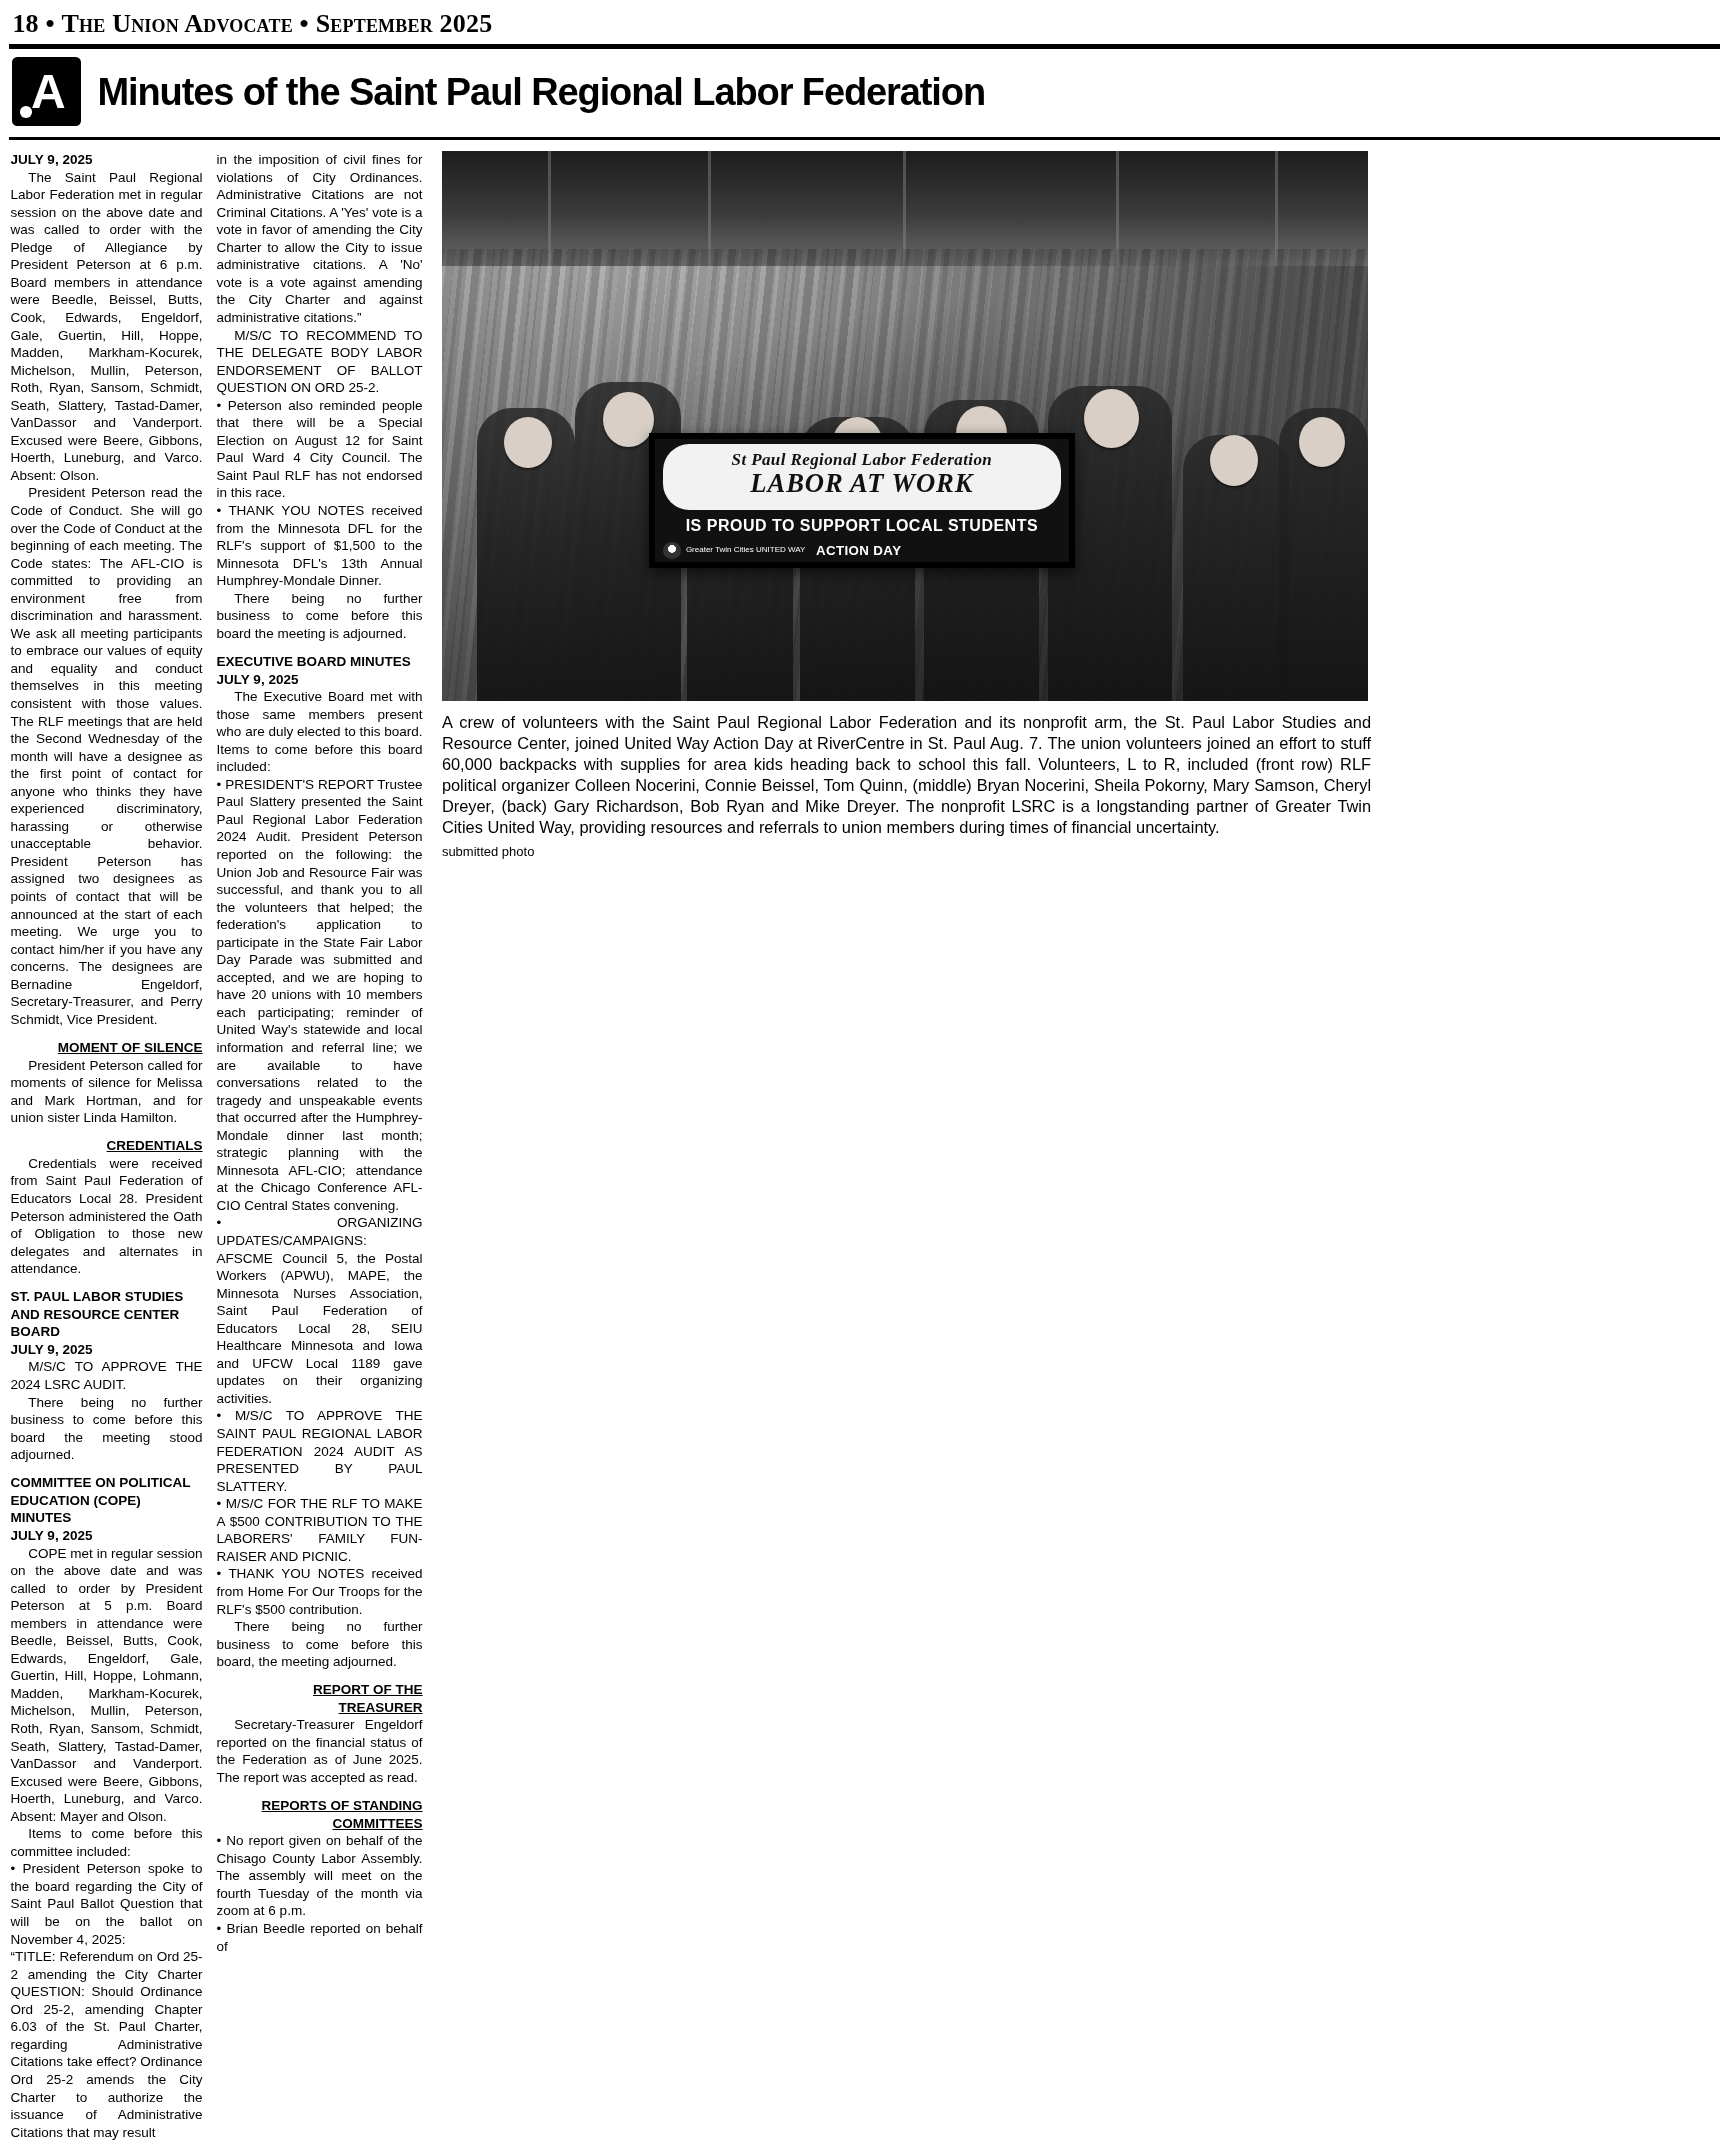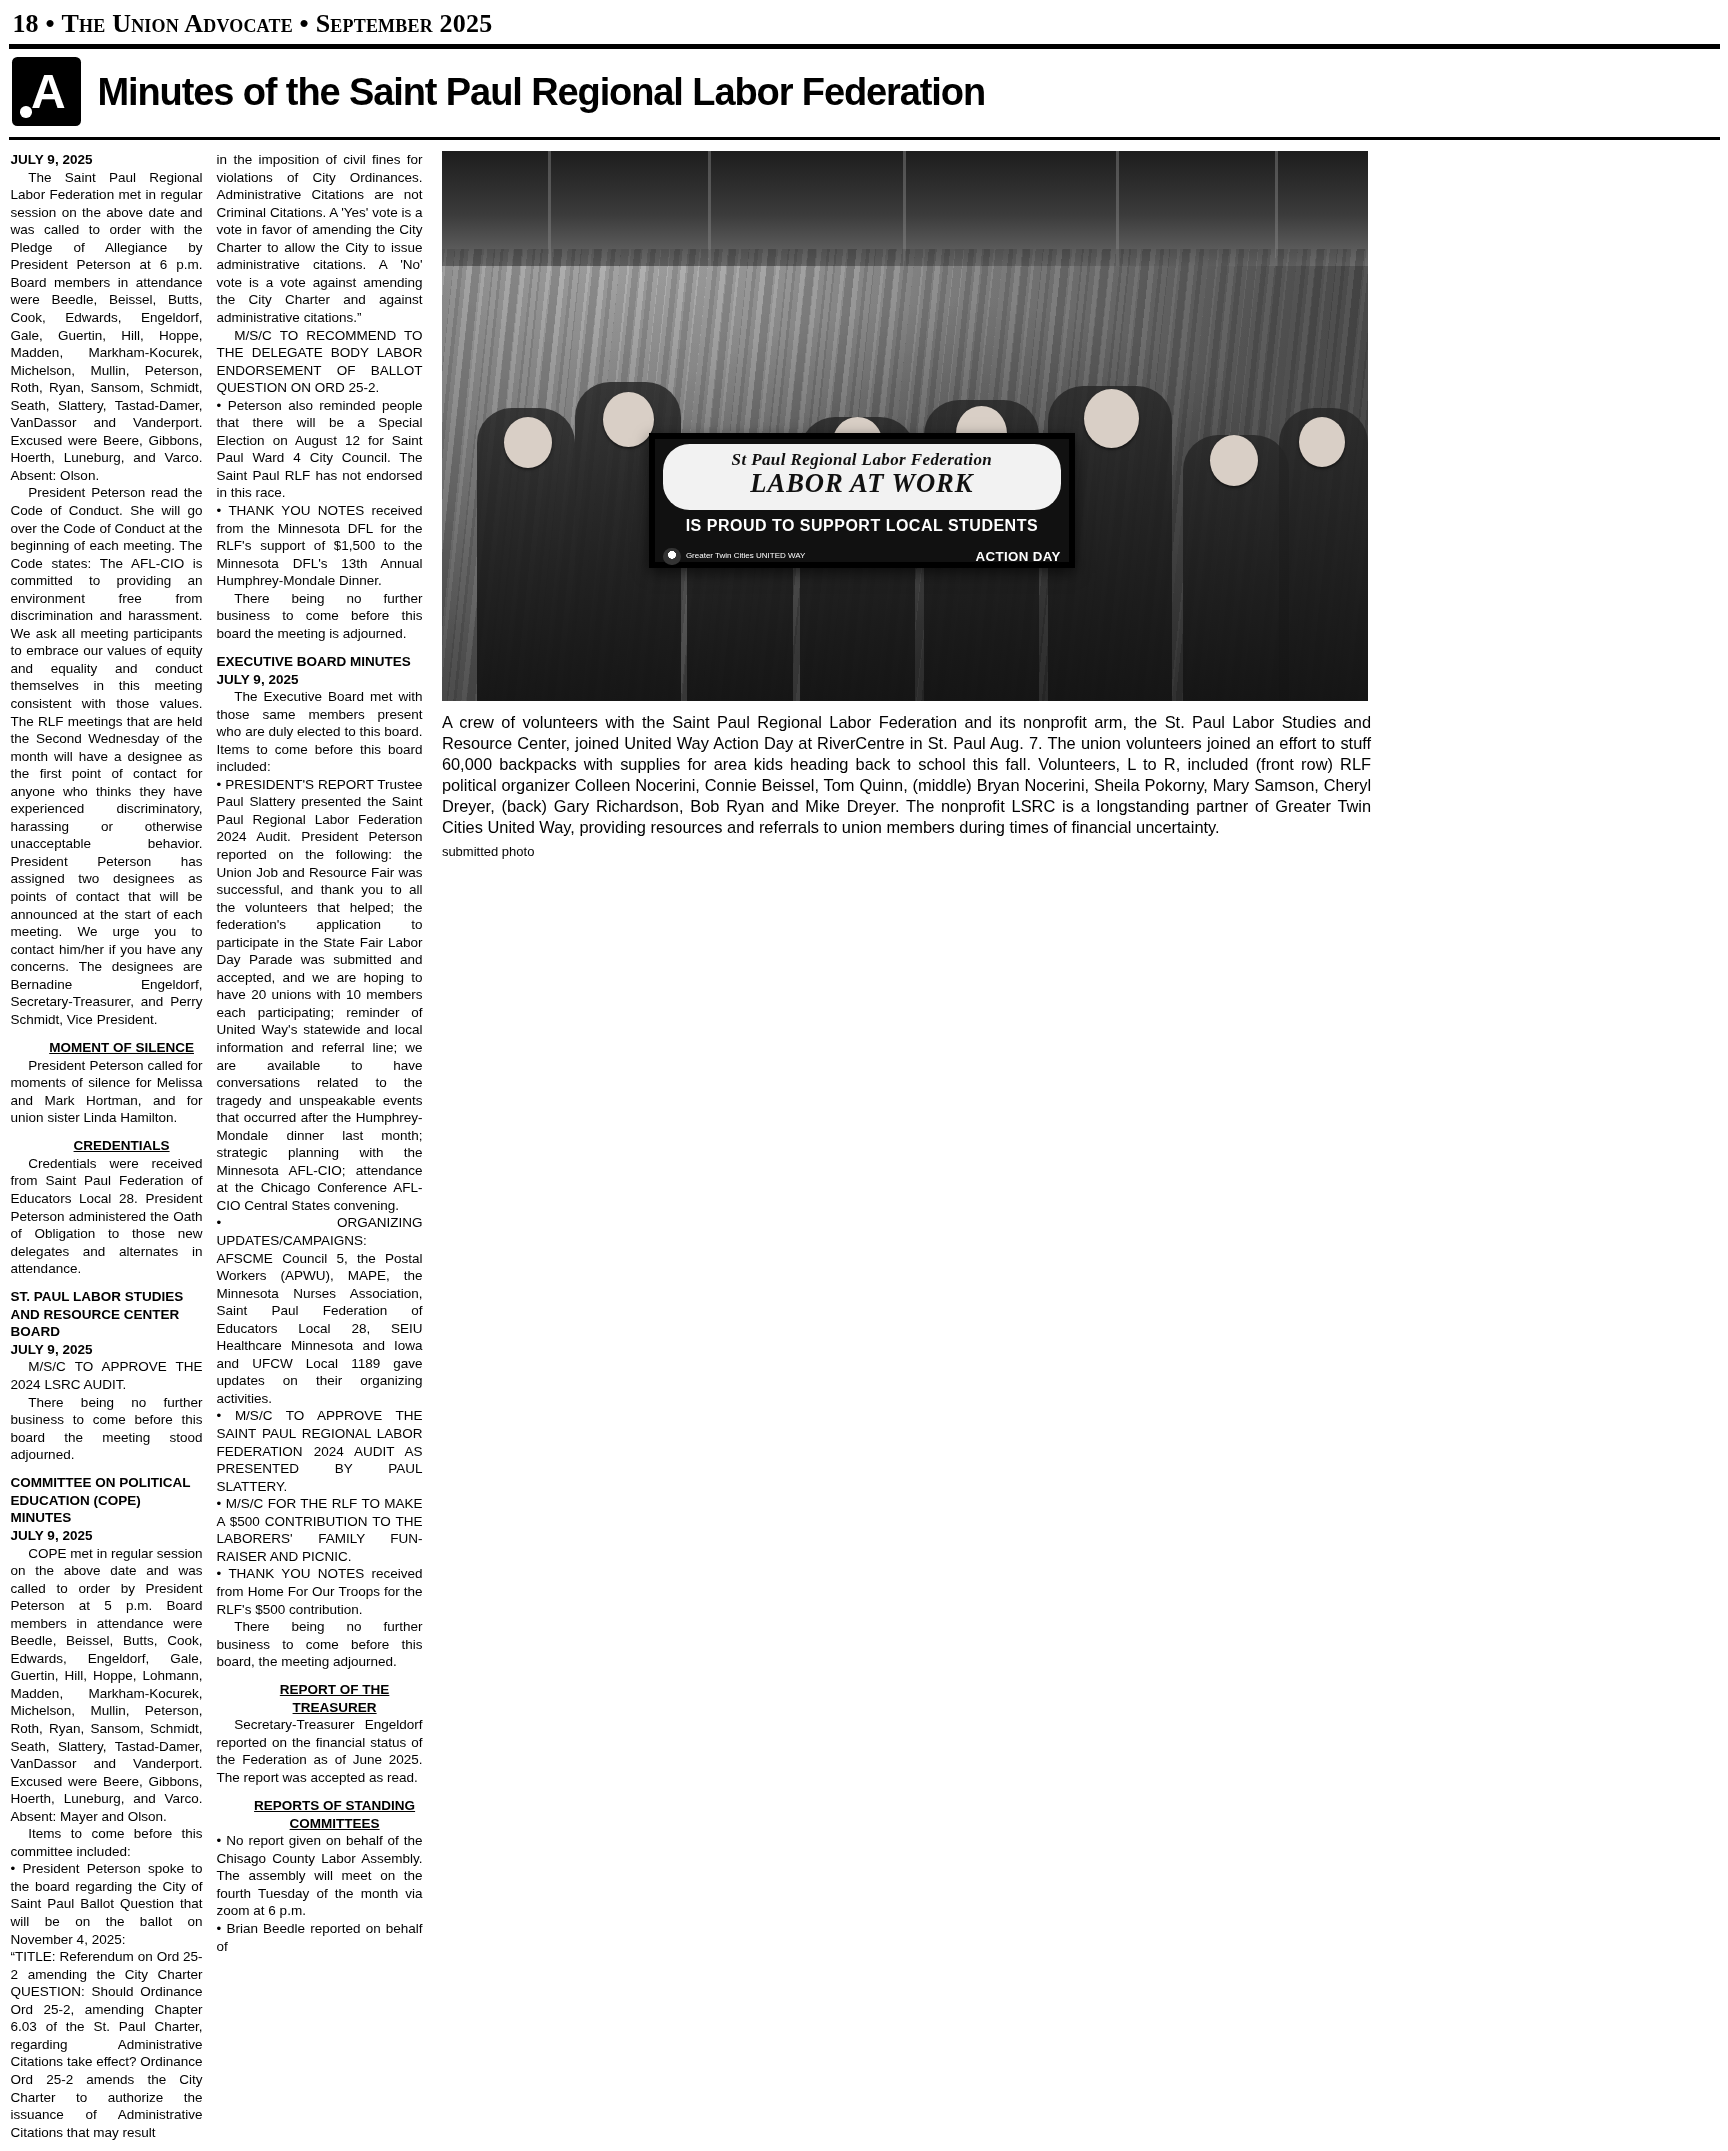--- a/index.html
+++ b/index.html
@@ -99,21 +99,21 @@
     text-align: justify;
     hyphens: auto;
   }
   .col p { margin: 0; }
   .col p.ind { text-indent: 17.7px; }
   .col p.bullet { text-indent: 0; padding-left: 0; }
   .col .h {
     font-weight: bold;
     text-decoration: underline;
     margin-top: 10.6px;
-    text-align: center;
+    text-align: right;
     padding-left: 30px;
   }
   .col .hb {
     font-weight: bold;
     text-align: left;
     margin-top: 10.6px;
   }
   .col .hu {
     font-weight: bold;
     text-align: left;
@@ -206,22 +206,22 @@
     line-height: 1.05;
   }
   .banner .l3 {
     text-align:center;
     font-size: 16px;
     font-weight: bold;
     letter-spacing: 0.5px;
     margin-top: 6.2px;
   }
   .banner .l4row {
-    display:flex; align-items:center; justify-content:space-between; gap:10.6px;
-    margin-top: 13px;
+    display:flex; align-items:center; justify-content:flex-start; gap:10.6px;
+    margin-top: 7px;
   }
   .banner .uw {
     display:flex; align-items:center; gap:5.3px;
     font-size: 8px; line-height:1.05; text-align:left;
   }
   .banner .uwmark {
     width:17.7px;height:17.7px;border-radius:50%;
     background: radial-gradient(circle at 50% 40%, #fff 0 28%, #333 30% 100%);
   }
   .banner .action {

